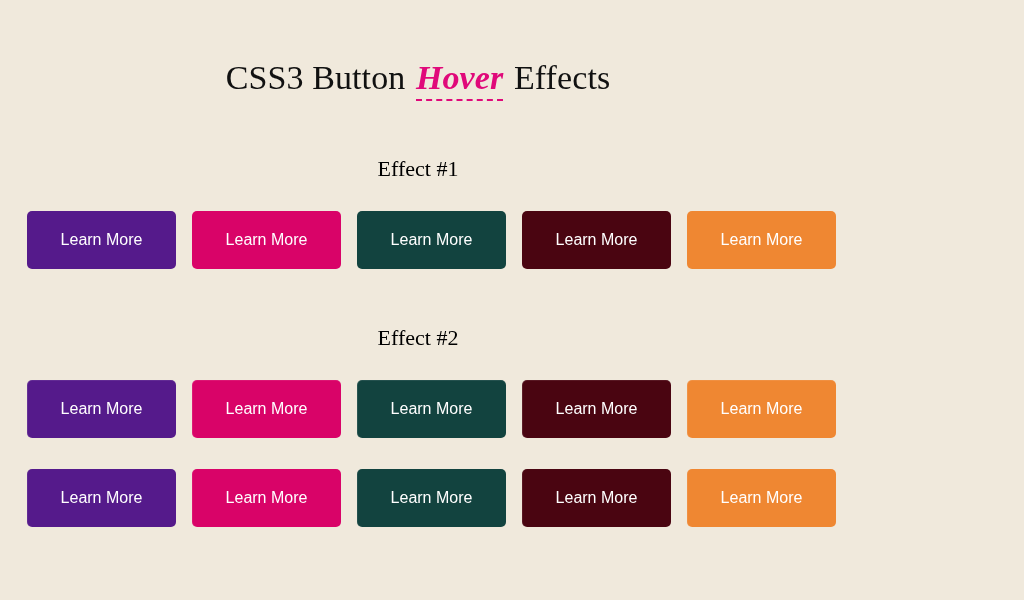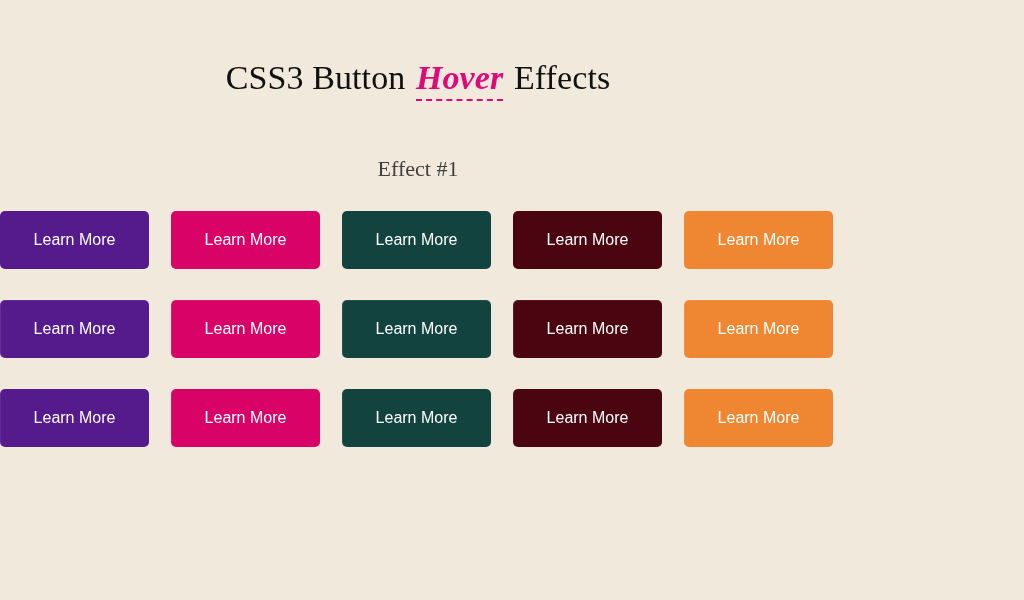--- a/index.html
+++ b/index.html
@@ -45,32 +45,32 @@
   
   .effect-section {
     width: 100%;
   }
   .section-heading {
     margin: 0;
     text-align: center;
     font-family: "Liberation Serif", serif;
     font-size: 22px;
     font-weight: 400;
-    color: #404040;
+    color: #000000;
     line-height: 1;
   }
   #section-1 .section-heading { padding-top: 63px; }
   #section-2 .section-heading { padding-top: 58px; }
   #section-3 .section-heading { padding-top: 58px; }
 
   .button-row {
     display: flex;
-    justify-content: flex-start;
+    justify-content: flex-end;
     align-items: flex-start;
-    gap: 22px;
+    gap: 16px;
     padding-top: 31px;
   }
 
   .learn-btn {
     width: 149px;
     height: 58px;
     border: none;
     border-radius: 5px;
     color: #ffffff;
     font-family: "Liberation Sans", sans-serif;
@@ -111,20 +111,21 @@
     <div class="button-row">
       <button class="learn-btn" style="background-color: rgb(85, 26, 139);">Learn More</button>
       <button class="learn-btn" style="background-color: rgb(217, 3, 104);">Learn More</button>
       <button class="learn-btn" style="background-color: rgb(18, 67, 63);">Learn More</button>
       <button class="learn-btn" style="background-color: rgb(74, 5, 17);">Learn More</button>
       <button class="learn-btn" style="background-color: rgb(239, 135, 50);">Learn More</button>
     </div>
   </section>
 
   <section class="effect-section effect-2" id="section-2">
+    <h2 class="section-heading">Effect #2</h2>
     <div class="button-row">
       <button class="learn-btn" style="background-color: rgb(85, 26, 139);">Learn More</button>
       <button class="learn-btn" style="background-color: rgb(217, 3, 104);">Learn More</button>
       <button class="learn-btn" style="background-color: rgb(18, 67, 63);">Learn More</button>
       <button class="learn-btn" style="background-color: rgb(74, 5, 17);">Learn More</button>
       <button class="learn-btn" style="background-color: rgb(239, 135, 50);">Learn More</button>
     </div>
   </section>
 
   <section class="effect-section effect-3" id="section-3">

